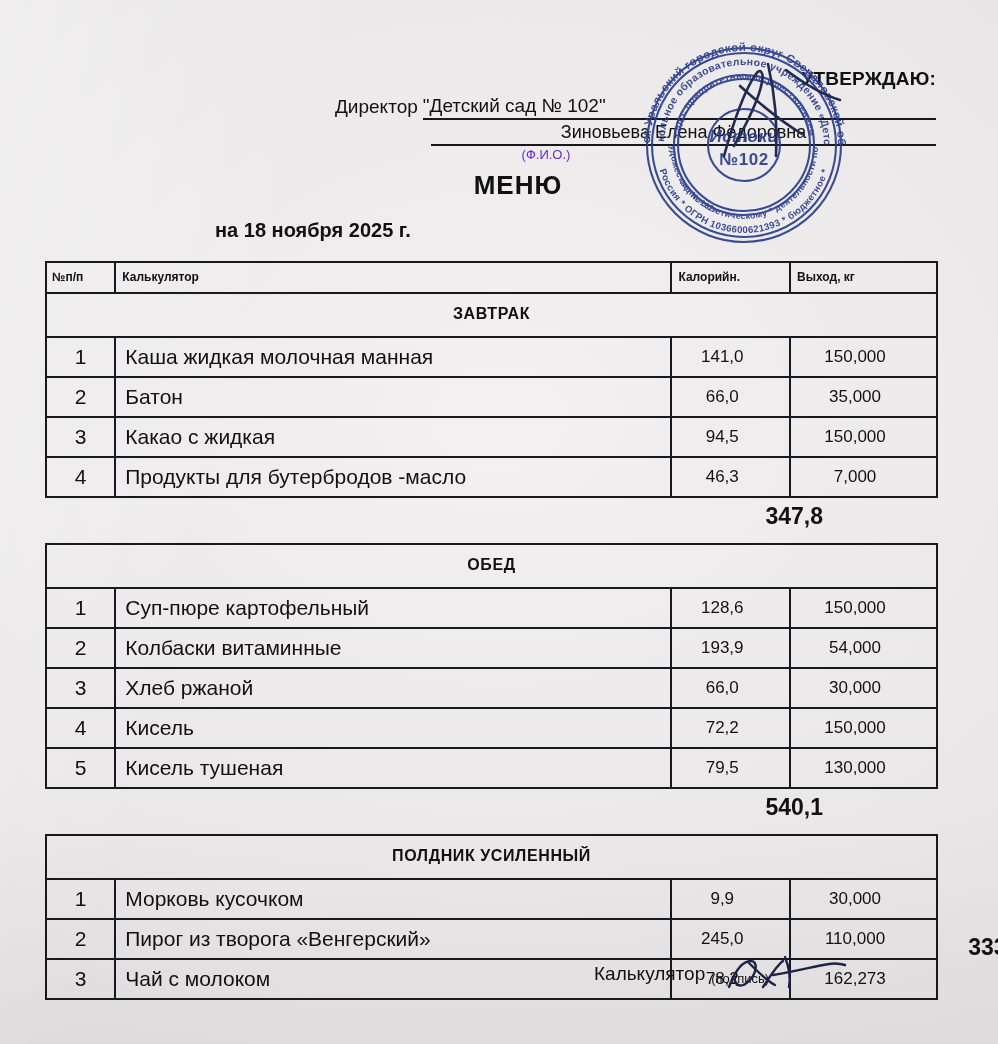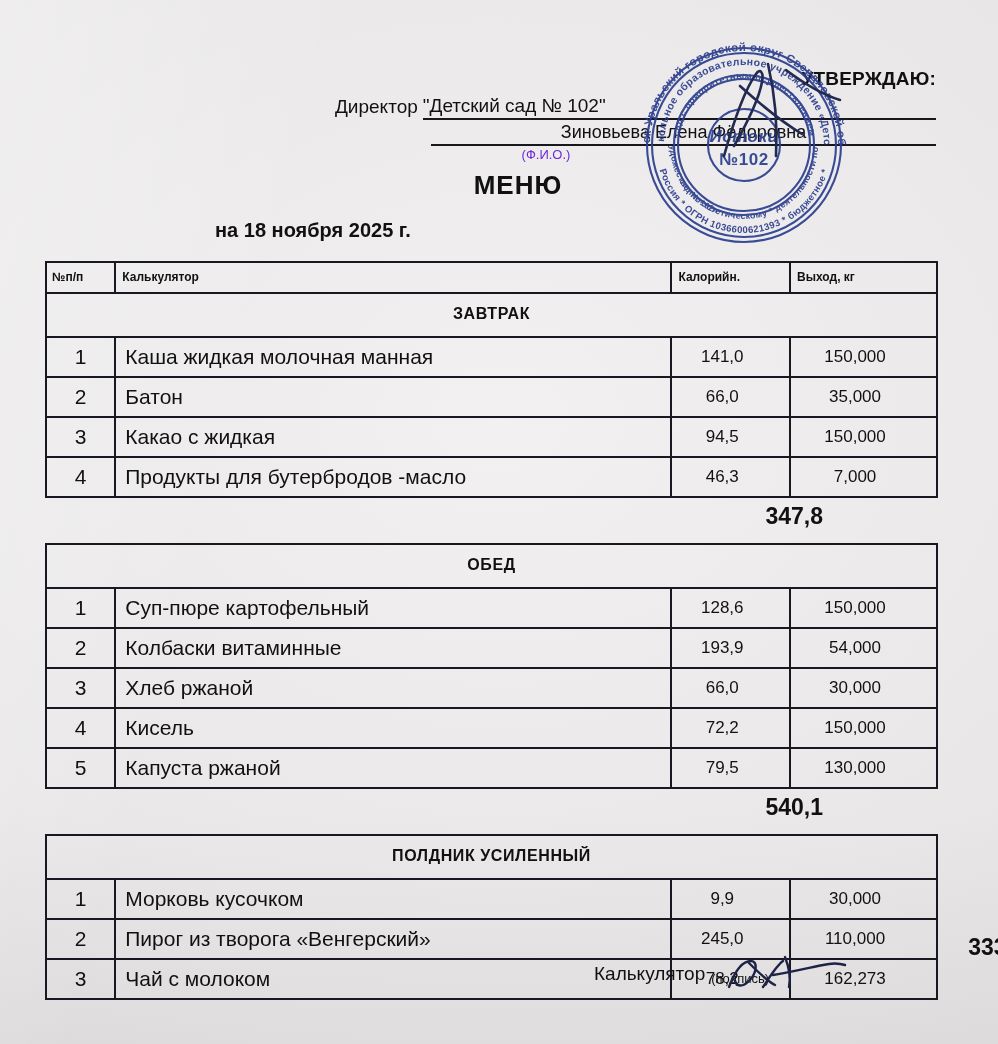--- a/index.html
+++ b/index.html
@@ -421,21 +421,21 @@
           <td class="out">30,000</td>
         </tr>
         <tr class="item-row">
           <td class="num">4</td>
           <td class="name">Кисель</td>
           <td class="cal">72,2</td>
           <td class="out">150,000</td>
         </tr>
         <tr class="item-row">
           <td class="num">5</td>
-          <td class="name">Капуста ржаной</td>
+          <td class="name">Кисель тушеная</td>
           <td class="cal">79,5</td>
           <td class="out">130,000</td>
         </tr>
         <tr class="total-row">
           <td colspan="2"></td>
           <td class="total-val" colspan="2">540,1</td>
         </tr>
         <tr class="spacer">
           <td colspan="4"></td>
         </tr>

